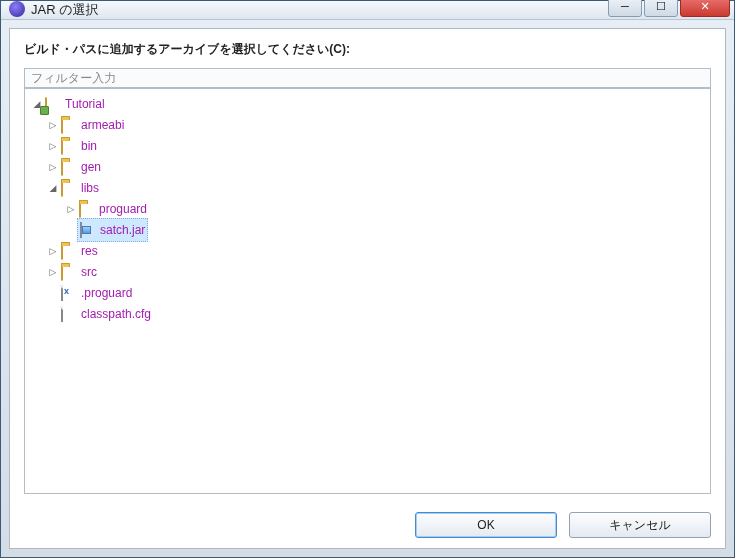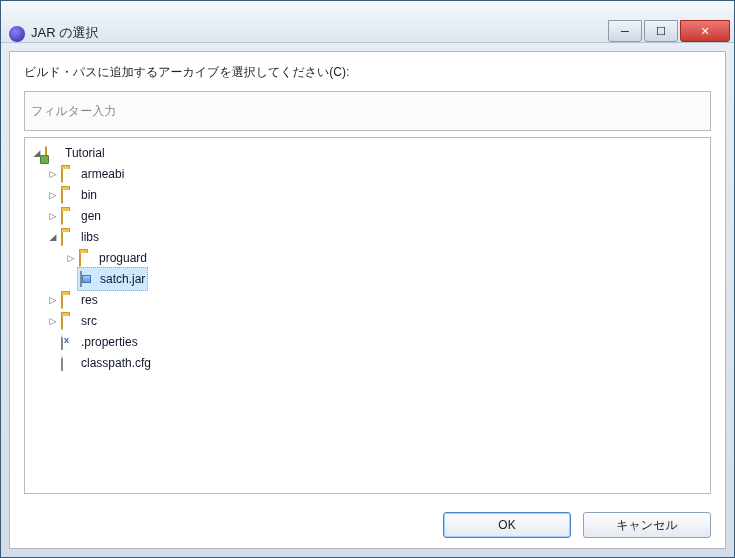--- a/index.html
+++ b/index.html
@@ -13,24 +13,24 @@
 }
 .window {
   width: 735px;
   height: 558px;
   background: linear-gradient(#e8eef5, #d4dce6);
   border: 1px solid #3a5a7a;
   display: flex;
   flex-direction: column;
 }
 .titlebar {
-  height: 42px;
+  height: 19px;
   background: linear-gradient(#f5f9fc, #dde6ef);
   display: flex;
-  align-items: flex-end;
+  align-items: flex-start;
   padding-left: 8px;
   border-bottom: 1px solid #b8c4d2;
 }
 .titlebar .icon {
   width: 16px;
   height: 16px;
   margin-right: 6px;
   background: radial-gradient(circle at 40% 35%, #8a7cff 0%, #5a4abf 60%, #2a1a7f 100%);
   border-radius: 50%;
 }
@@ -70,31 +70,31 @@
   background: #fff;
   border: 1px solid #b0b8c2;
   display: flex;
   flex-direction: column;
   padding: 12px 14px 10px;
 }
 .instruction {
   font-size: 12px;
   color: #222;
   margin-bottom: 10px;
+  font-weight: bold;
 }
 .filter-box {
   border: 1px solid #b4bcc6;
   background: #fafbfc;
-  height: 40px;
+  height: 20px;
   display: flex;
   align-items: center;
   padding: 0 6px;
   font-size: 12px;
   color: #888;
-  margin-bottom: 6px;
 }
 .tree-container {
   flex: 1;
   border: 1px solid #b4bcc6;
   background: #fff;
   padding: 4px 2px;
   overflow: auto;
 }
 .tree ul { list-style: none; padding-left: 0; }
 .tree li { padding: 0; }
@@ -198,21 +198,21 @@
   font-weight: bold;
 }
 .file-p::before {
   content: "P";
   position: absolute;
   left: 2px; top: 0;
   font-size: 9px; color: #3060c0;
   font-weight: bold;
 }
 .row .label {
-  color: #0f172a;
+  color: #a21caf;
   white-space: nowrap;
 }
 .row.selected .sel-wrap {
   background: #cde8ff;
   border: 1px dotted #7ab0e0;
   padding: 0 2px;
   margin-left: -2px;
   display: inline-flex;
   align-items: center;
   height: 24px;
@@ -220,21 +220,21 @@
 .indent-1 { padding-left: 20px; }
 .indent-2 { padding-left: 38px; }
 .button-bar {
   display: flex;
   justify-content: flex-end;
   gap: 12px;
   margin-top: 10px;
   padding-top: 8px;
 }
 .dlg-btn {
-  width: 128px;
+  width: 142px;
   height: 26px;
   border: 1px solid #8fa4b8;
   background: linear-gradient(#fdfdfe, #e4eaf1);
   font-size: 12px;
   color: #222;
   cursor: pointer;
   border-radius: 3px;
 }
 .dlg-btn.default {
   border: 1px solid #4a88c8;
@@ -329,21 +329,21 @@
                 <div class="row indent-1">
                   <span class="toggle">▷</span>
                   <span class="node-icon"><span class="folder"></span></span>
                   <span class="label">src</span>
                 </div>
               </li>
               <li>
                 <div class="row indent-1">
                   <span class="toggle blank">▷</span>
                   <span class="node-icon"><span class="file-icon file-x"></span></span>
-                  <span class="label">.properties</span>
+                  <span class="label">.proguard</span>
                 </div>
               </li>
               <li>
                 <div class="row indent-1">
                   <span class="toggle blank">▷</span>
                   <span class="node-icon"><span class="file-icon"></span></span>
                   <span class="label">classpath.cfg</span>
                 </div>
               </li>
             </ul>

